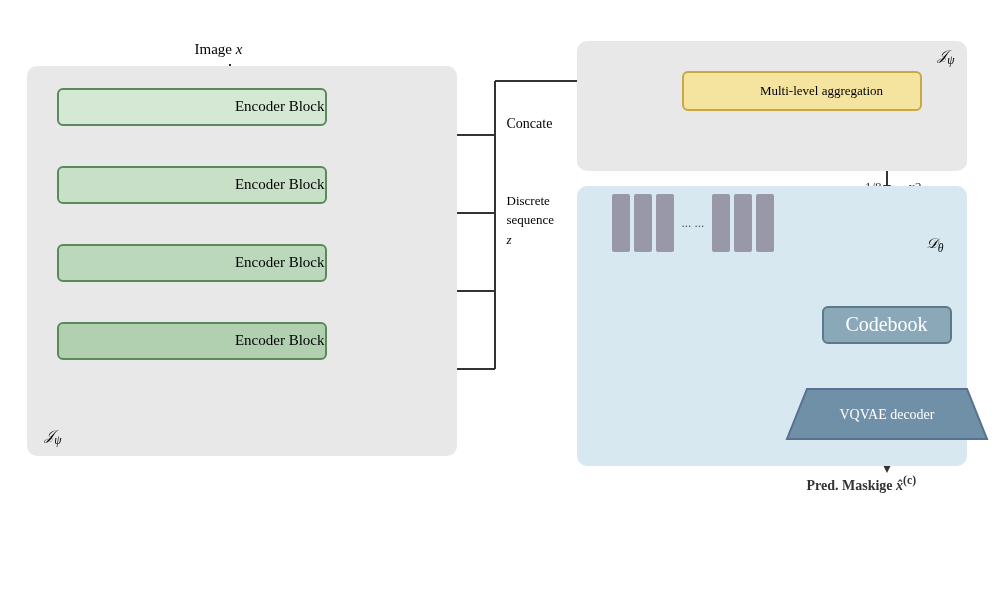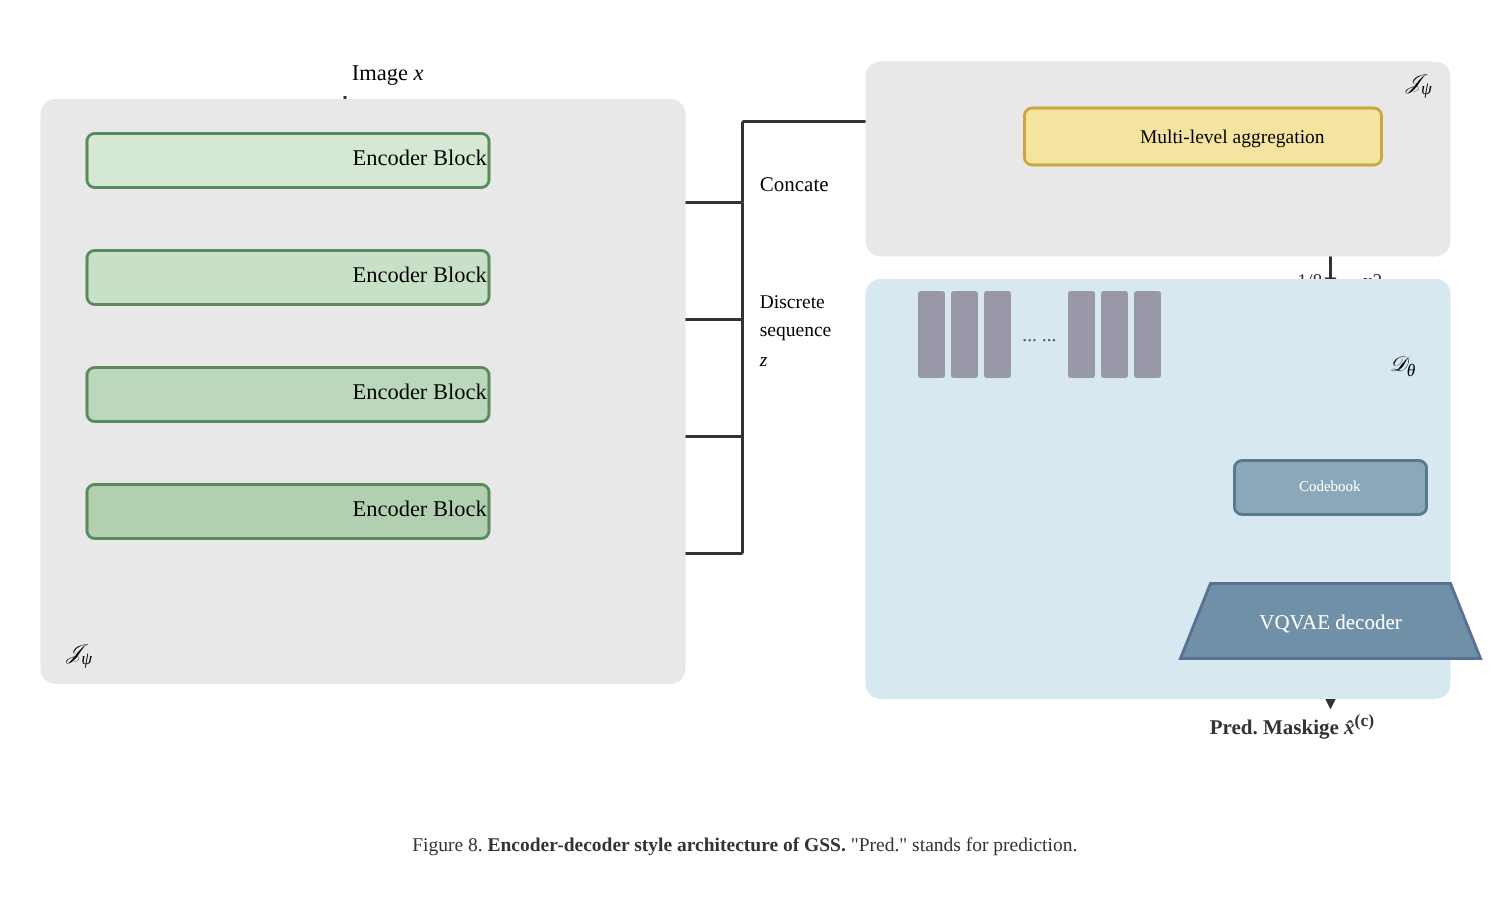--- a/index.html
+++ b/index.html
@@ -141,21 +141,21 @@
     <polygon points="870,270 866,262 874,262" fill="#333"></polygon>
 
     <line x1="870" y1="308" x2="870" y2="345" stroke="#333" stroke-width="2"></line>
     <polygon points="870,347 866,339 874,339" fill="#333"></polygon>
 
     <line x1="870" y1="400" x2="870" y2="435" stroke="#333" stroke-width="2"></line>
     <polygon points="870,437 866,429 874,429" fill="#333"></polygon>
 
   </svg>
 
-  <div style="position:absolute; left:178px; top:5px; font-size:15px;margin-left:40px;">
+  <div style="position:absolute; left:178px; top:5px; font-size:15px;">
     Image <span style="font-style:italic;">x</span>
   </div>
 
   <div class="encoder-section"></div>
 
   <div class="encoder-block eb1">
     <span>Encoder Block</span>
   </div>
   <div class="fraction-label f1">1/4</div>
 
@@ -210,31 +210,27 @@
     <div style="width:18px;height:58px;background:#9898a8;border-radius:2px;"></div>
     <div style="width:18px;height:58px;background:#9898a8;border-radius:2px;"></div>
     <div style="font-size:13px;color:#555;margin:0 4px;">... ...</div>
     <div style="width:18px;height:58px;background:#9898a8;border-radius:2px;"></div>
     <div style="width:18px;height:58px;background:#9898a8;border-radius:2px;"></div>
     <div style="width:18px;height:58px;background:#9898a8;border-radius:2px;"></div>
   </div>
 
   <div style="position:absolute; left:805px; top:270px; width:130px; height:38px; 
               border:2px solid #5a7a8a; border-radius:6px; background:#8aa8b8;
-              display:flex; align-items:center; justify-content:center; font-size:10px; color:#fff;">
+              display:flex; align-items:center; justify-content:center; font-size:20px; color:#fff;">
     <span>Codebook</span>
   </div>
 
   <svg style="position:absolute; left:750px; top:348px;" width="240" height="60">
     <polygon points="20,55 220,55 200,5 40,5" fill="#7090a8" stroke="#5a7090" stroke-width="2"></polygon>
     <text x="120" y="35" text-anchor="middle" fill="white" font-size="14" font-family="Times New Roman, Times, serif">VQVAE decoder</text>
   </svg>
 
   <div style="position:absolute; left:790px; top:438px; font-size:14px; font-weight:bold; text-align:center; color:#333;">
     Pred. Maskige <span style="font-style:italic;">x̂</span><sup>(c)</sup>
   </div>
 
-  <div style="position:absolute; bottom:5px; left:50%; transform:translateX(-50%); 
-              font-size:13px; color:#333; text-align:center; width:900px;">
-    Figure 8. <strong>Encoder-decoder style architecture of GSS.</strong> "Pred." stands for prediction.
-  </div>
 
 </div>
 
 </body></html>

